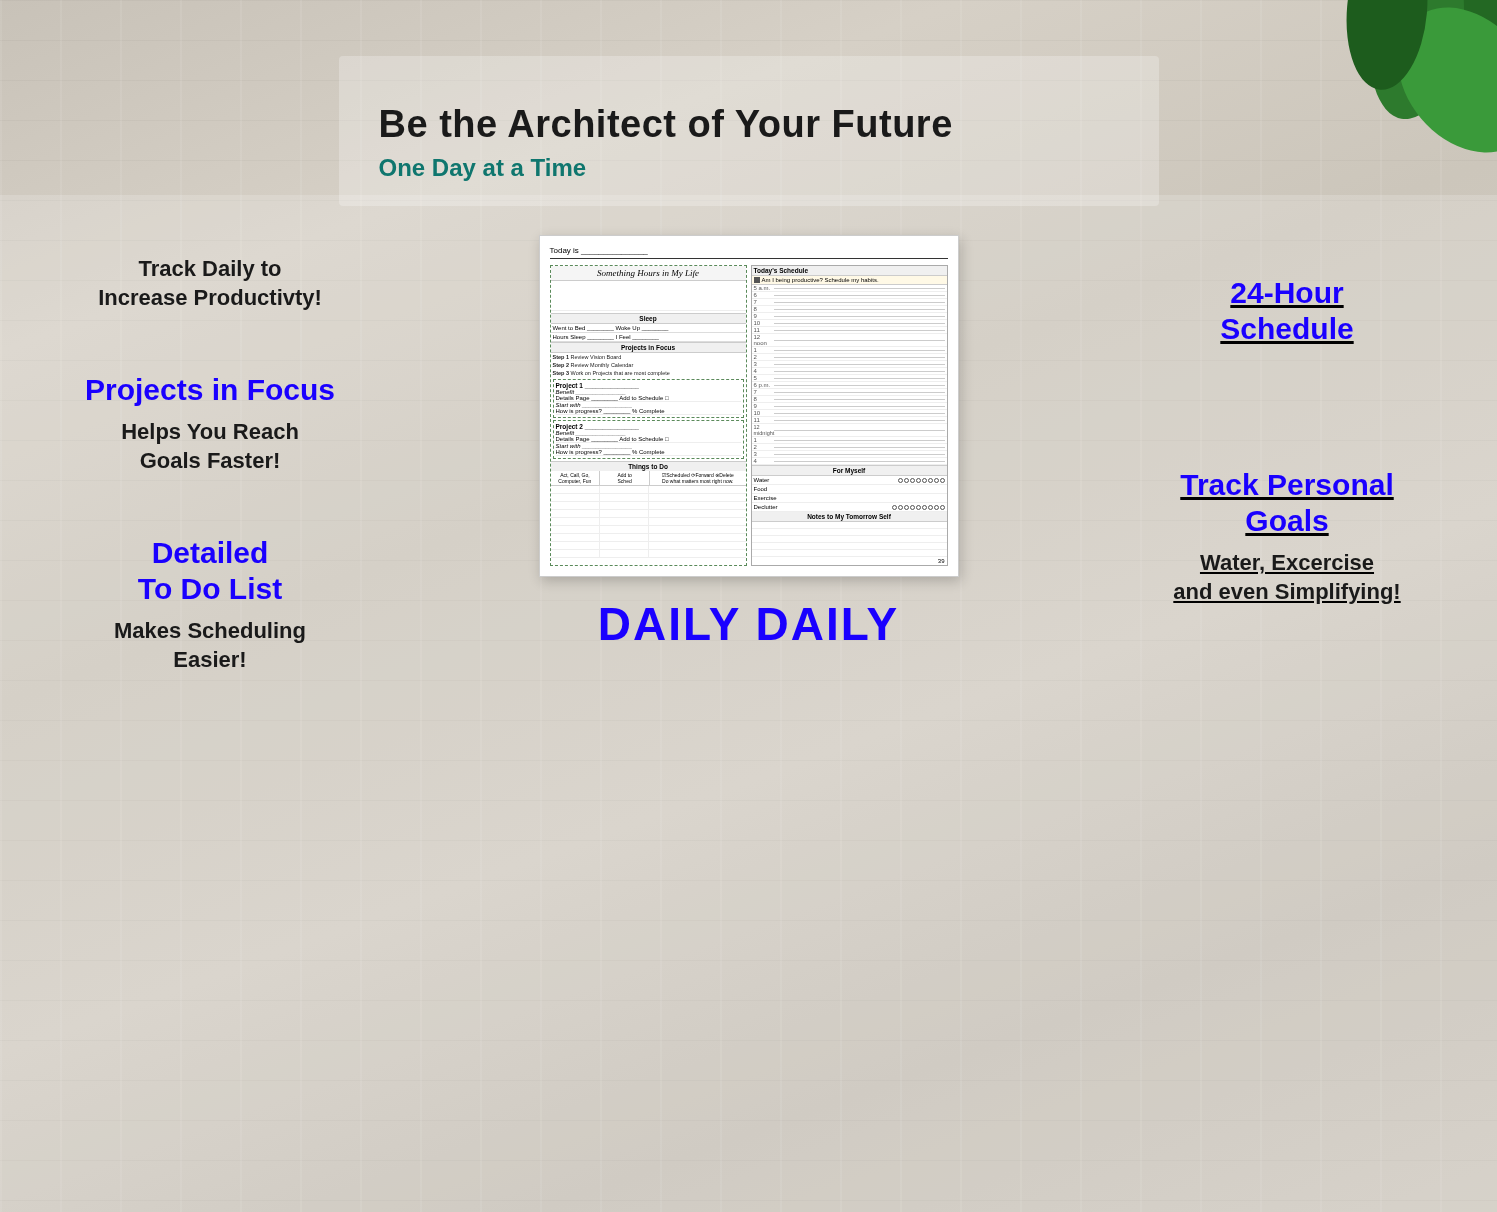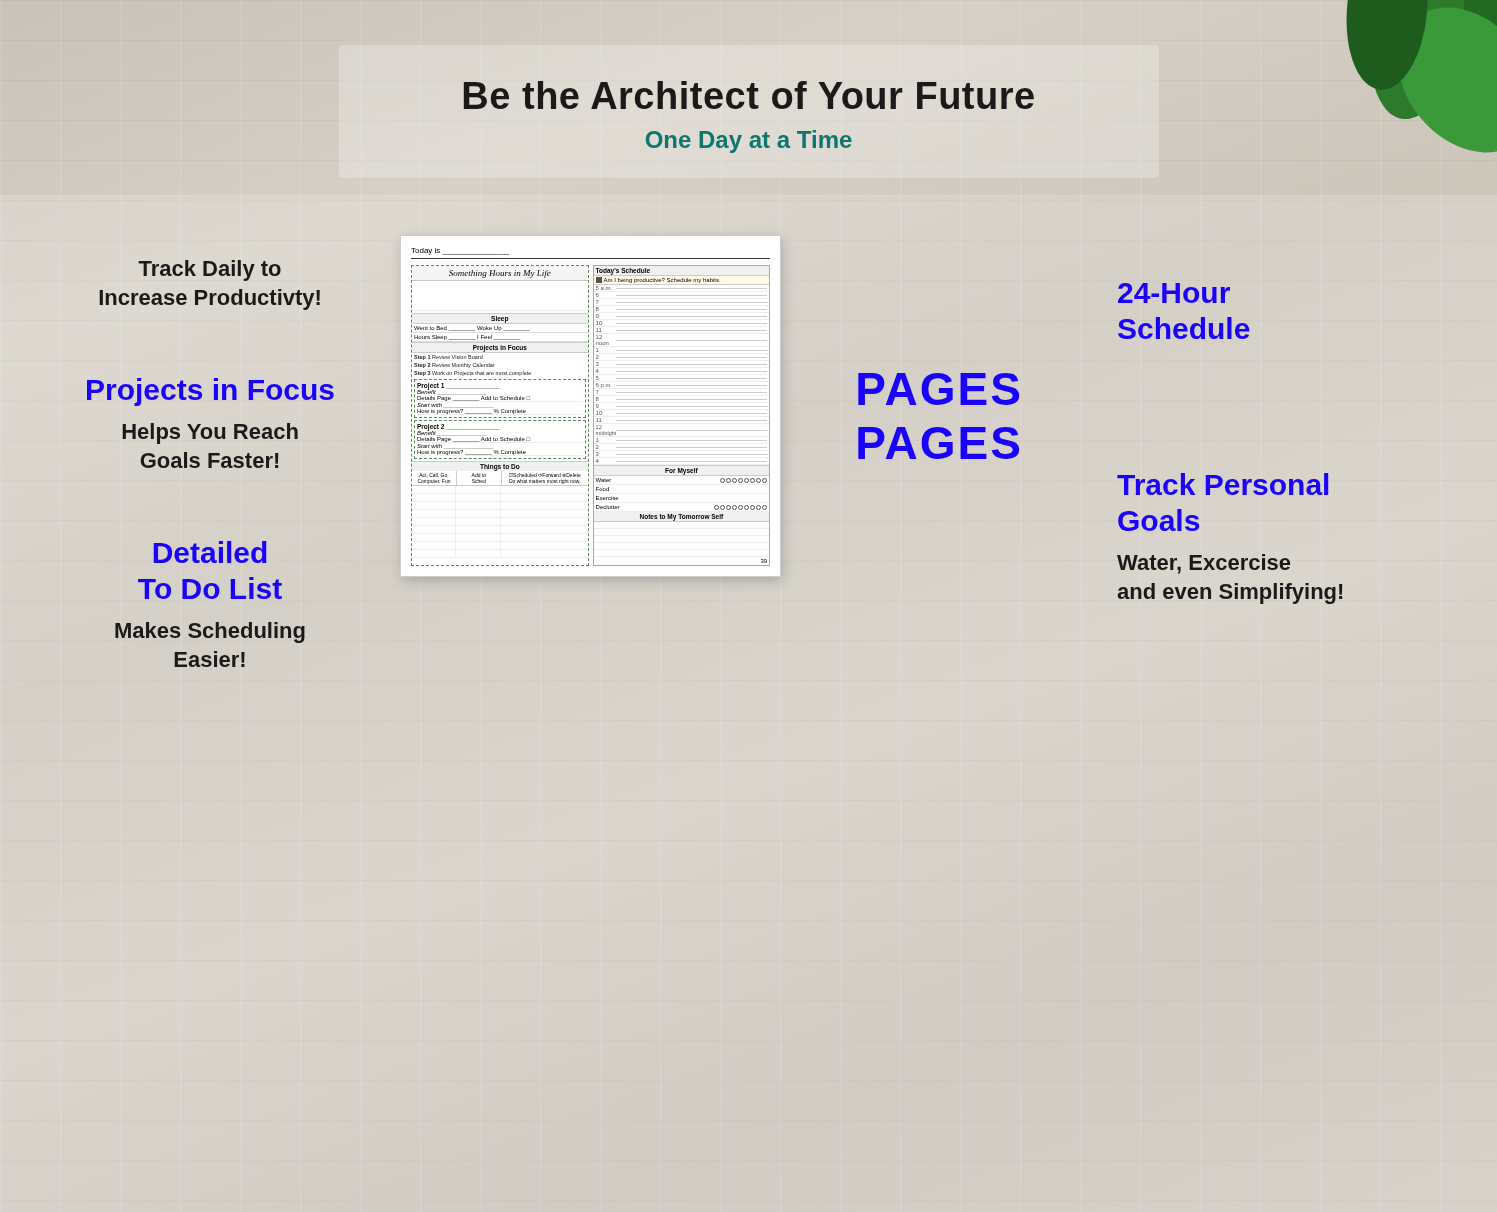--- a/index.html
+++ b/index.html
@@ -37,28 +37,28 @@
       top: -20px;
       right: -20px;
       width: 280px;
       height: 300px;
       z-index: 2;
     }
 
     
     .header-box {
       position: absolute;
-      top: 45px;
+      top: 56px;
       left: 50%;
       transform: translateX(-50%);
       width: 820px;
       background: rgba(255,255,255,0.25);
       border-radius: 4px;
-      text-align: center;
-      padding: 30px 40px 24px;
+      text-align: left;
+      padding: 47px 40px 24px;
       z-index: 3;
     }
 
     .header-title {
       font-size: 38px;
       font-weight: 900;
       color: #1a1a1a;
       font-family: Arial, sans-serif;
       letter-spacing: 0.5px;
     }
@@ -117,29 +117,31 @@
       font-weight: 800;
       color: #1a1a1a;
       font-family: Arial, sans-serif;
       line-height: 1.3;
     }
 
     
     .center-col {
       flex: 1;
       display: flex;
-      flex-direction: row;
+      flex-direction: column;
       align-items: center;
       padding: 0 20px;
     }
 
     
     .right-col {
       width: 340px;
+      text-align: center;
       padding-top: 20px;
+      text-decoration: underline;
     }
 
     
     .planner-wrapper {
       background: white;
       border: 1px solid #ccc;
       width: 420px;
       padding: 10px;
       box-shadow: 2px 4px 12px rgba(0,0,0,0.2);
       font-family: Arial, sans-serif;
@@ -603,21 +605,21 @@
             <div class="planner-note-line"></div>
             <div class="planner-note-line"></div>
             <div class="planner-note-line"></div>
             <div class="planner-note-line"></div>
             <div class="planner-note-line"></div>
             <div class="planner-page-num">39</div>
           </div>
         </div>
       </div>
 
-      <div class="daily-pages">PAGES PAGES</div>
+      <div class="daily-pages">DAILY DAILY</div>
     </div>
 
     <div class="right-col">
       <div class="feature-block" style="margin-top:20px; margin-bottom:120px;">
         <div class="feature-title">24-Hour<br>Schedule</div>
       </div>
       <div class="feature-block">
         <div class="feature-title">Track Personal<br>Goals</div>
         <div class="feature-desc">Water, Excercise<br>and even Simplifying!</div>
       </div>

